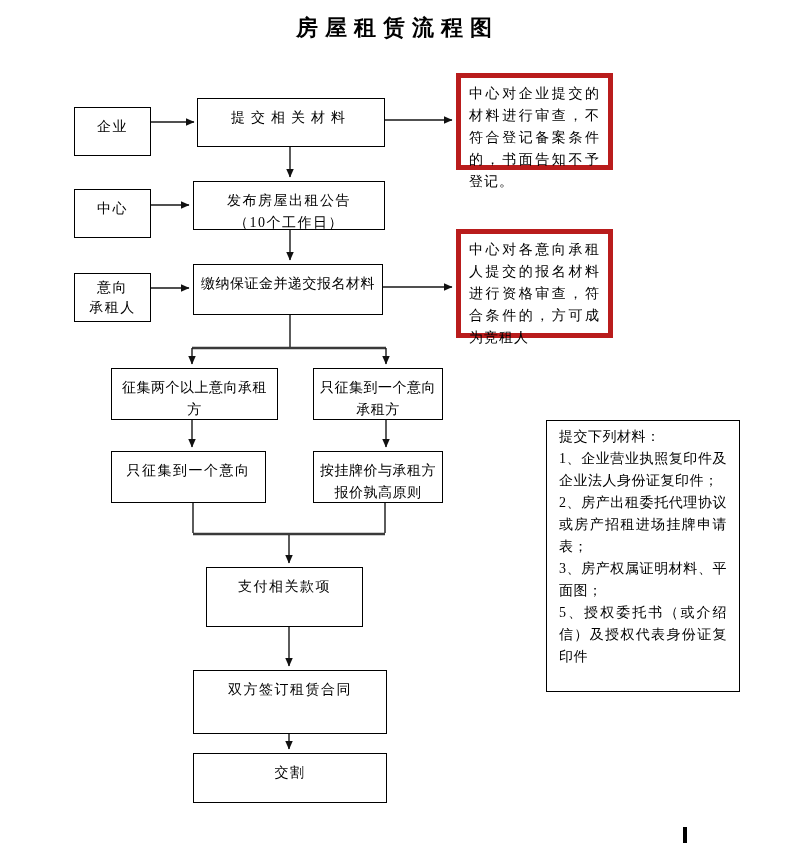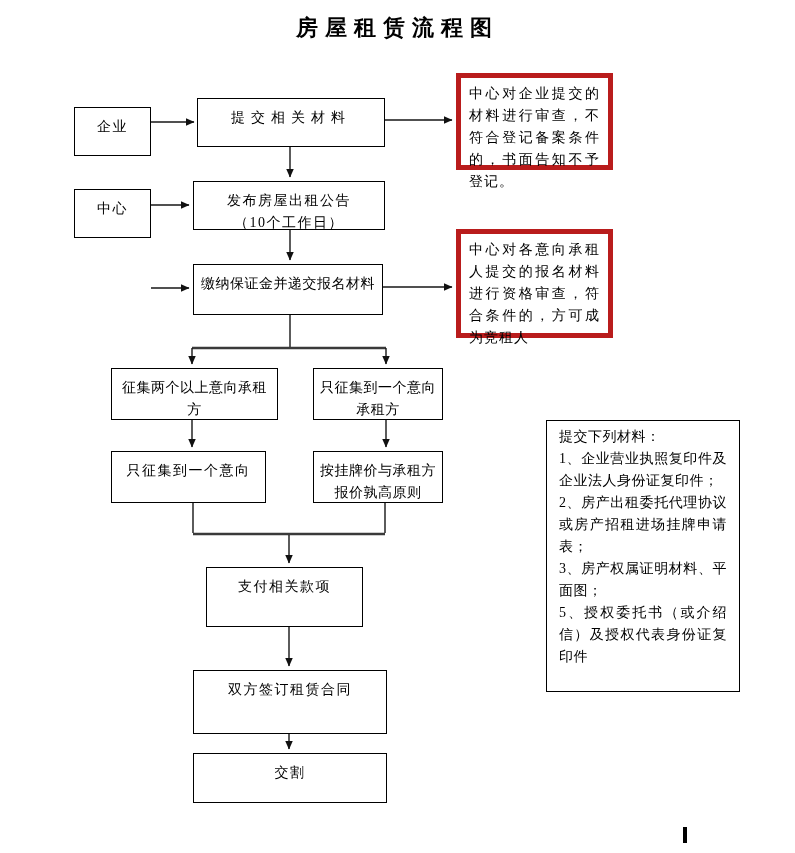--- a/index.html
+++ b/index.html
@@ -117,20 +117,24 @@
     <line x1="289" y1="627" x2="289" y2="666" marker-end="url(#ah)"></line>
     <line x1="289" y1="722" x2="289" y2="749" marker-end="url(#ah)"></line>
   </svg>
 
   <div class="node" style="left:74px;top:107px;width:77px;height:49px">
     <span>企业</span>
   </div>
   <div class="node" style="left:74px;top:189px;width:77px;height:49px">
     <span>中心</span>
   </div>
+  <div class="node mid" style="left:74px;top:273px;width:77px;height:49px">
+    <span>意向
+承租人</span>
+  </div>
 
   <div class="node wide" style="left:197px;top:98px;width:188px;height:49px">
     <span>提交相关材料</span>
   </div>
   <div class="node" style="left:193px;top:181px;width:192px;height:49px;">
     <span>发布房屋出租公告
 （10个工作日）</span>
   </div>
   <div class="node" style="left:111px;top:368px;width:167px;height:52px;letter-spacing:0.5px">
     <span>征集两个以上意向承租

